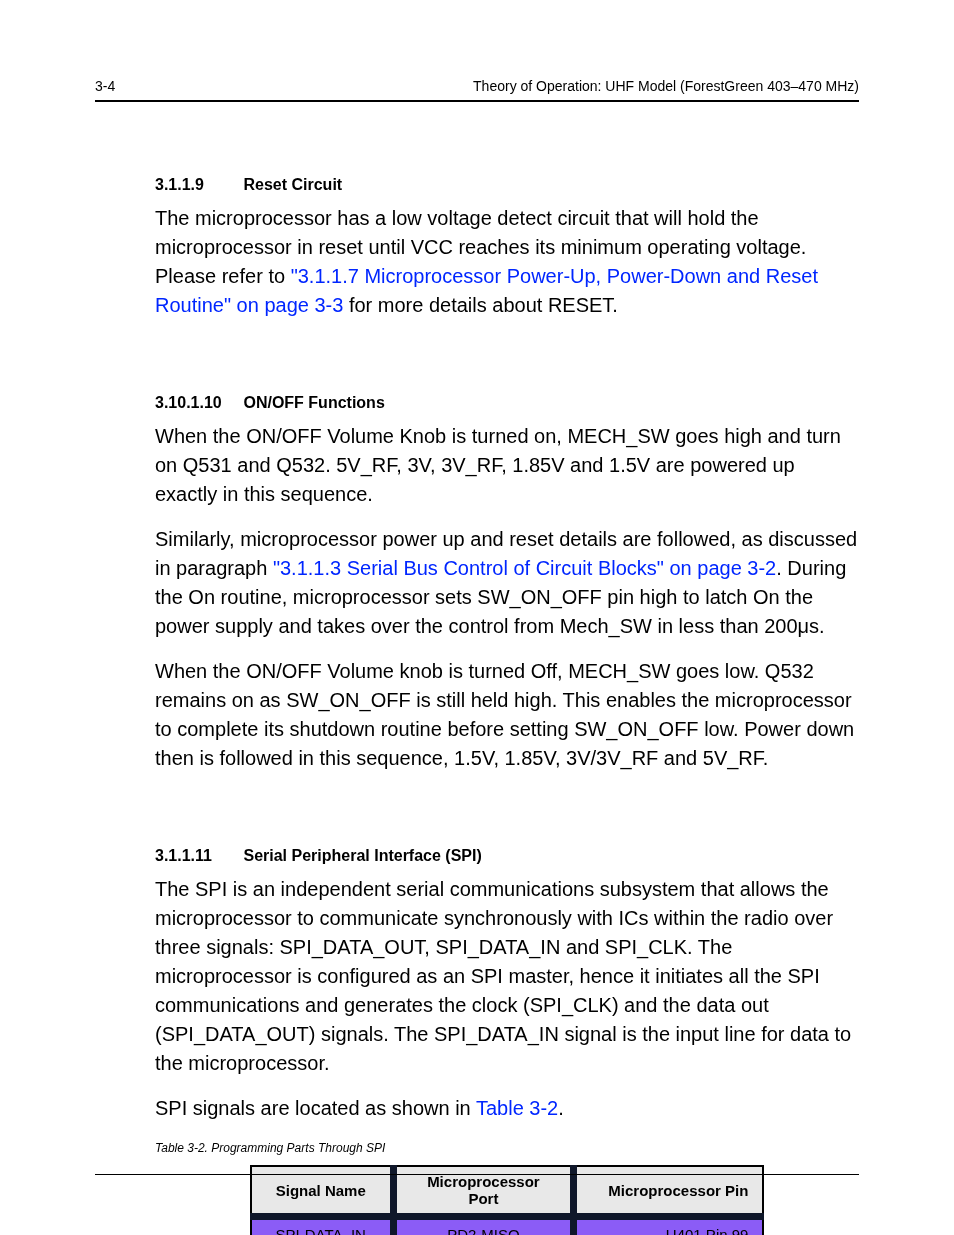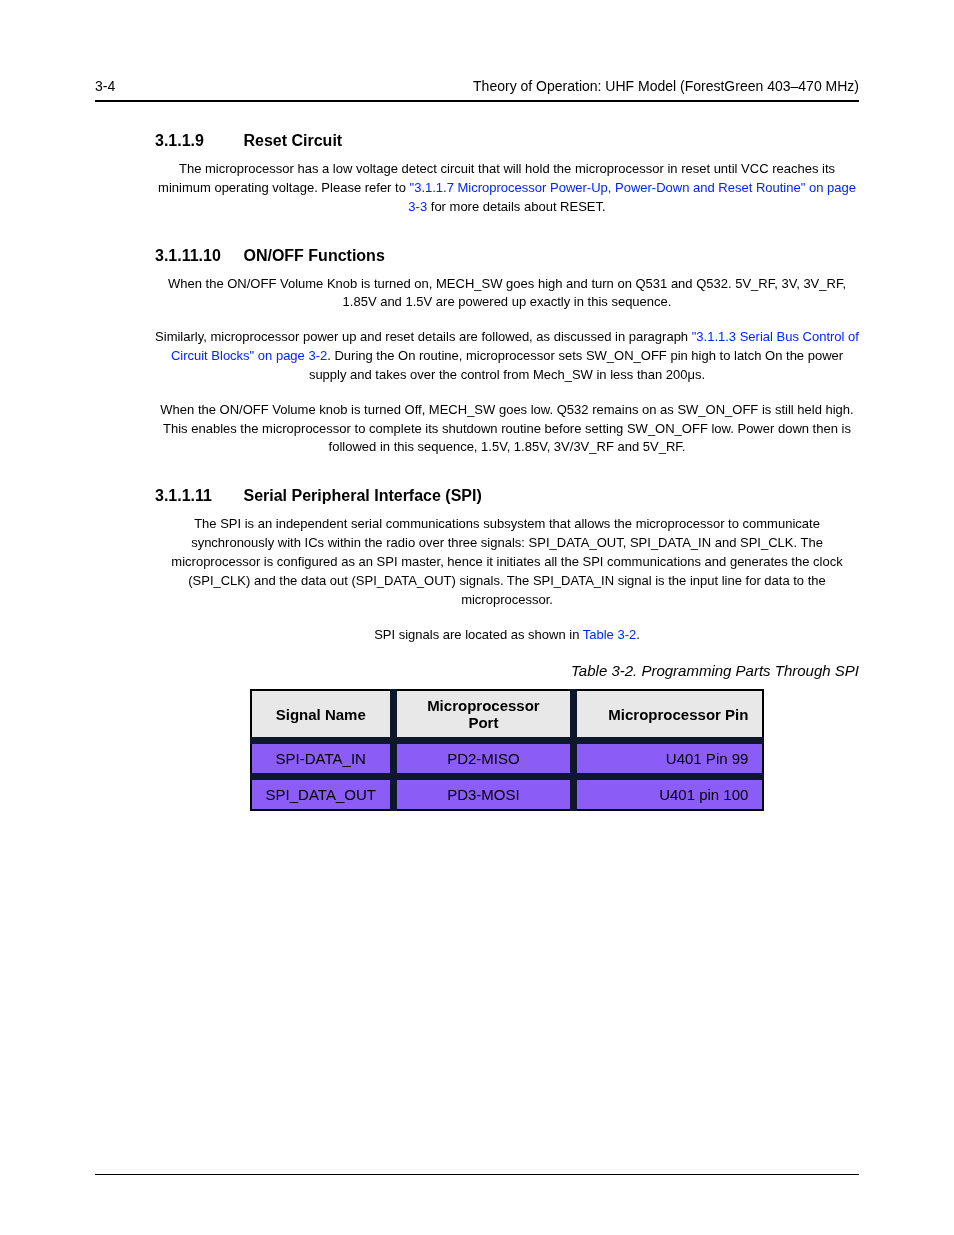--- a/index.html
+++ b/index.html
@@ -30,34 +30,34 @@
     padding-left: 60px;
     padding-right: 0;
   }
 
   .section-heading {
     font-weight: bold;
     font-size: 16px;
     margin-top: 30px;
     margin-bottom: 10px;
   }
-  .section-heading .num { display: inline-block; min-width: 84px; }
+  .section-heading .num { display: inline-block; min-width: 84px; margin-top: 44px; }
 
   p.body {
-    font-size: 13px;
+    font-size: 20px;
     line-height: 1.45;
     margin-bottom: 16px;
-    text-align: center;
+    text-align: left;
   }
   .link { color: #0026ff; }
 
   .table-caption {
     font-style: italic;
-    font-size: 15px;
-    text-align: right;
+    font-size: 12px;
+    text-align: left;
     margin-top: 18px;
     margin-bottom: 10px;
   }
 
   table.data {
     border-collapse: collapse;
     margin: 0 auto;
     font-size: 15px;
   }
   table.data th, table.data td {
@@ -103,21 +103,21 @@
 
     <div class="section-heading">
       <span class="num">3.1.1.9</span>
       <span>Reset Circuit</span>
     </div>
     <p class="body">
       <span>The microprocessor has a low voltage detect circuit that will hold the microprocessor in reset until VCC reaches its minimum operating voltage. Please refer to </span><span class="link">"3.1.1.7 Microprocessor Power-Up, Power-Down and Reset Routine" on page 3-3</span><span> for more details about RESET.</span>
     </p>
 
     <div class="section-heading">
-      <span class="num">3.1.11.10</span>
+      <span class="num">3.10.1.10</span>
       <span>ON/OFF Functions</span>
     </div>
     <p class="body">When the ON/OFF Volume Knob is turned on, MECH_SW goes high and turn on Q531 and Q532. 5V_RF, 3V, 3V_RF, 1.85V and 1.5V are powered up exactly in this sequence.</p>
     <p class="body">
       <span>Similarly, microprocessor power up and reset details are followed, as discussed in paragraph </span><span class="link">"3.1.1.3 Serial Bus Control of Circuit Blocks" on page 3-2</span><span>. During the On routine, microprocessor sets SW_ON_OFF pin high to latch On the power supply and takes over the control from Mech_SW in less than 200μs.</span>
     </p>
     <p class="body">When the ON/OFF Volume knob is turned Off, MECH_SW goes low. Q532 remains on as SW_ON_OFF is still held high. This enables the microprocessor to complete its shutdown routine before setting SW_ON_OFF low. Power down then is followed in this sequence, 1.5V, 1.85V, 3V/3V_RF and 5V_RF.</p>
 
     <div class="section-heading">
       <span class="num">3.1.1.11</span>

